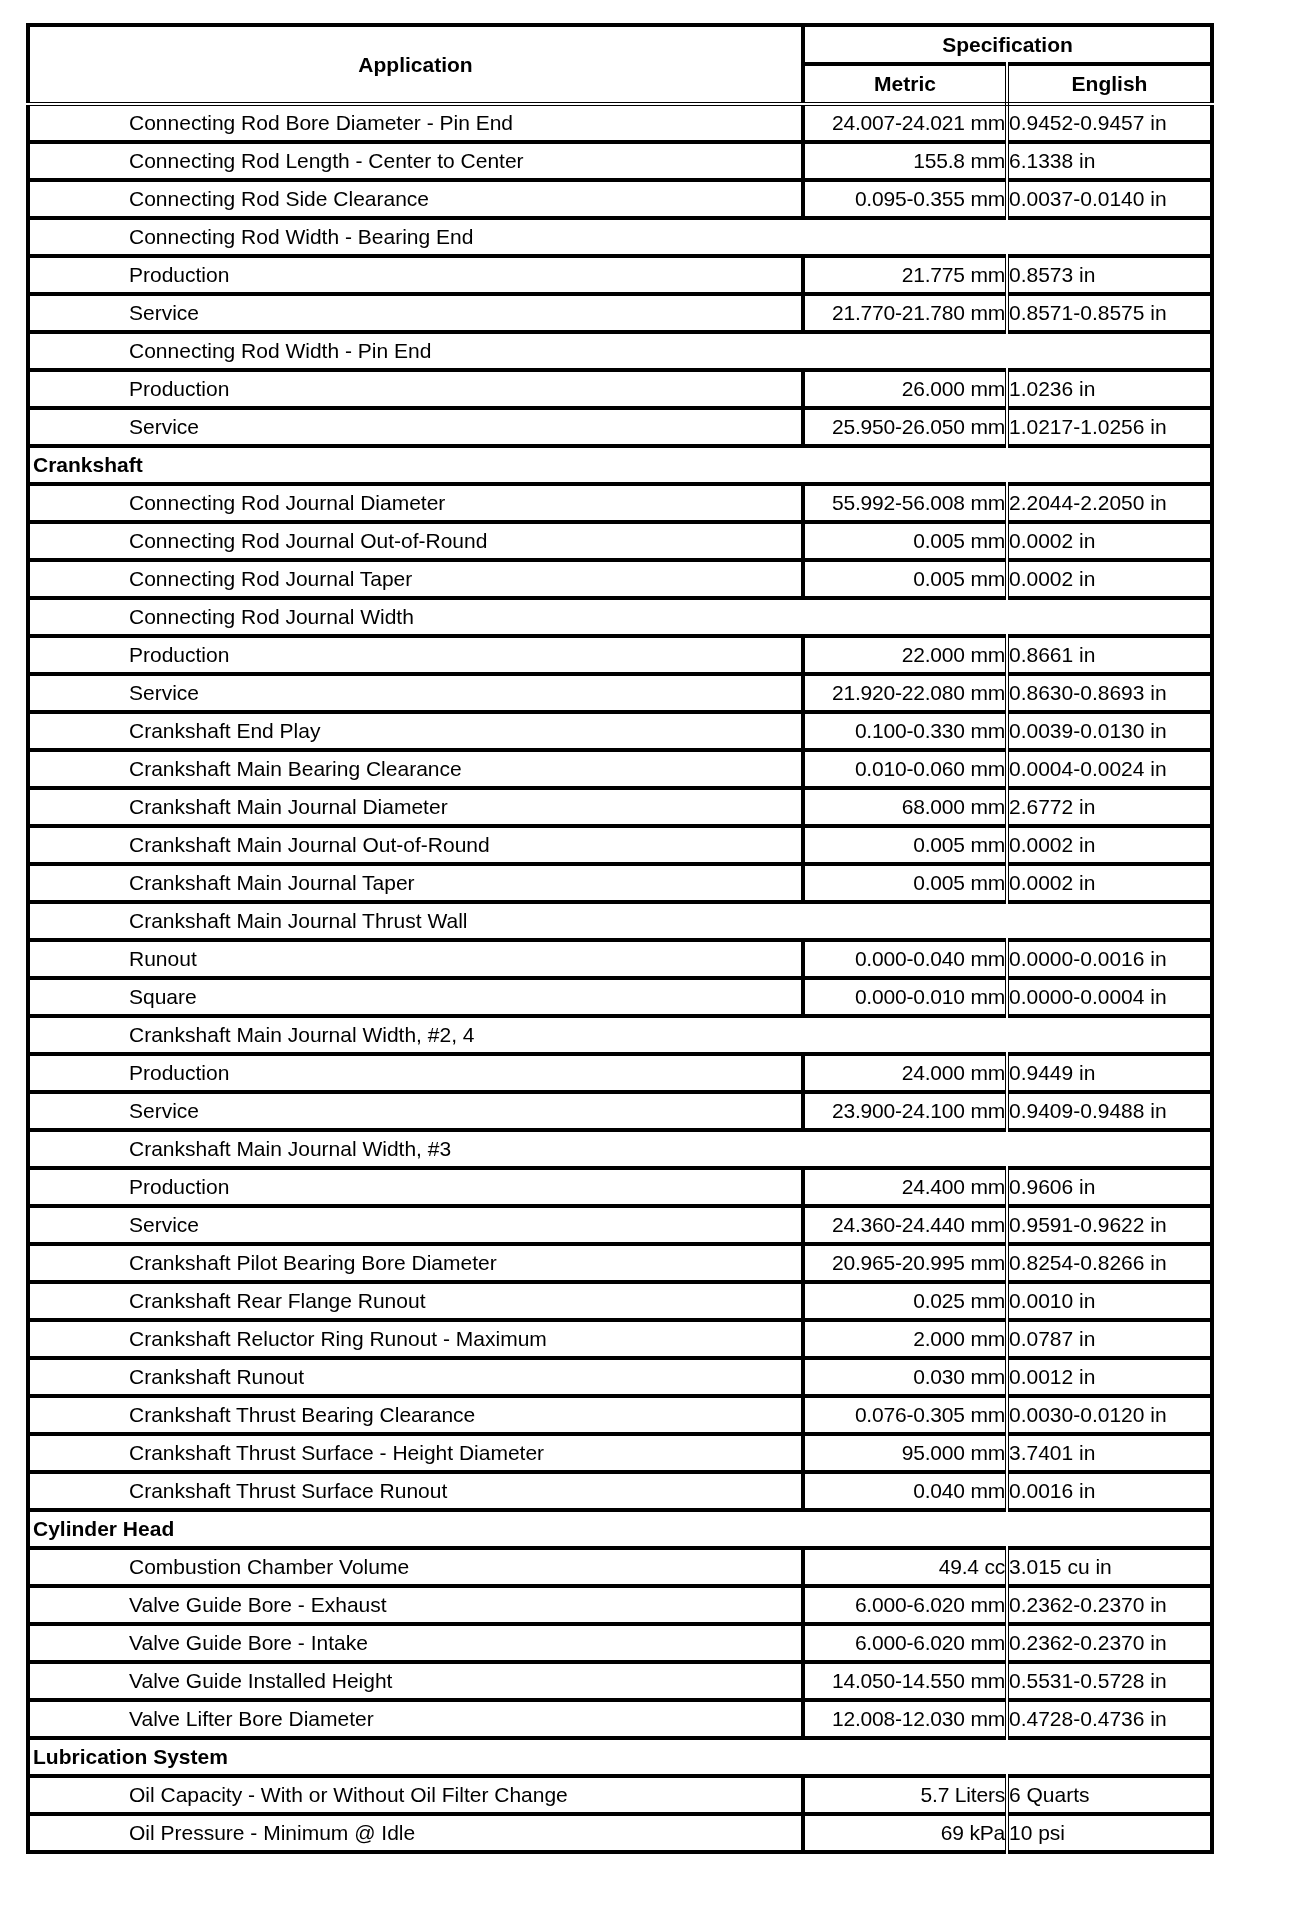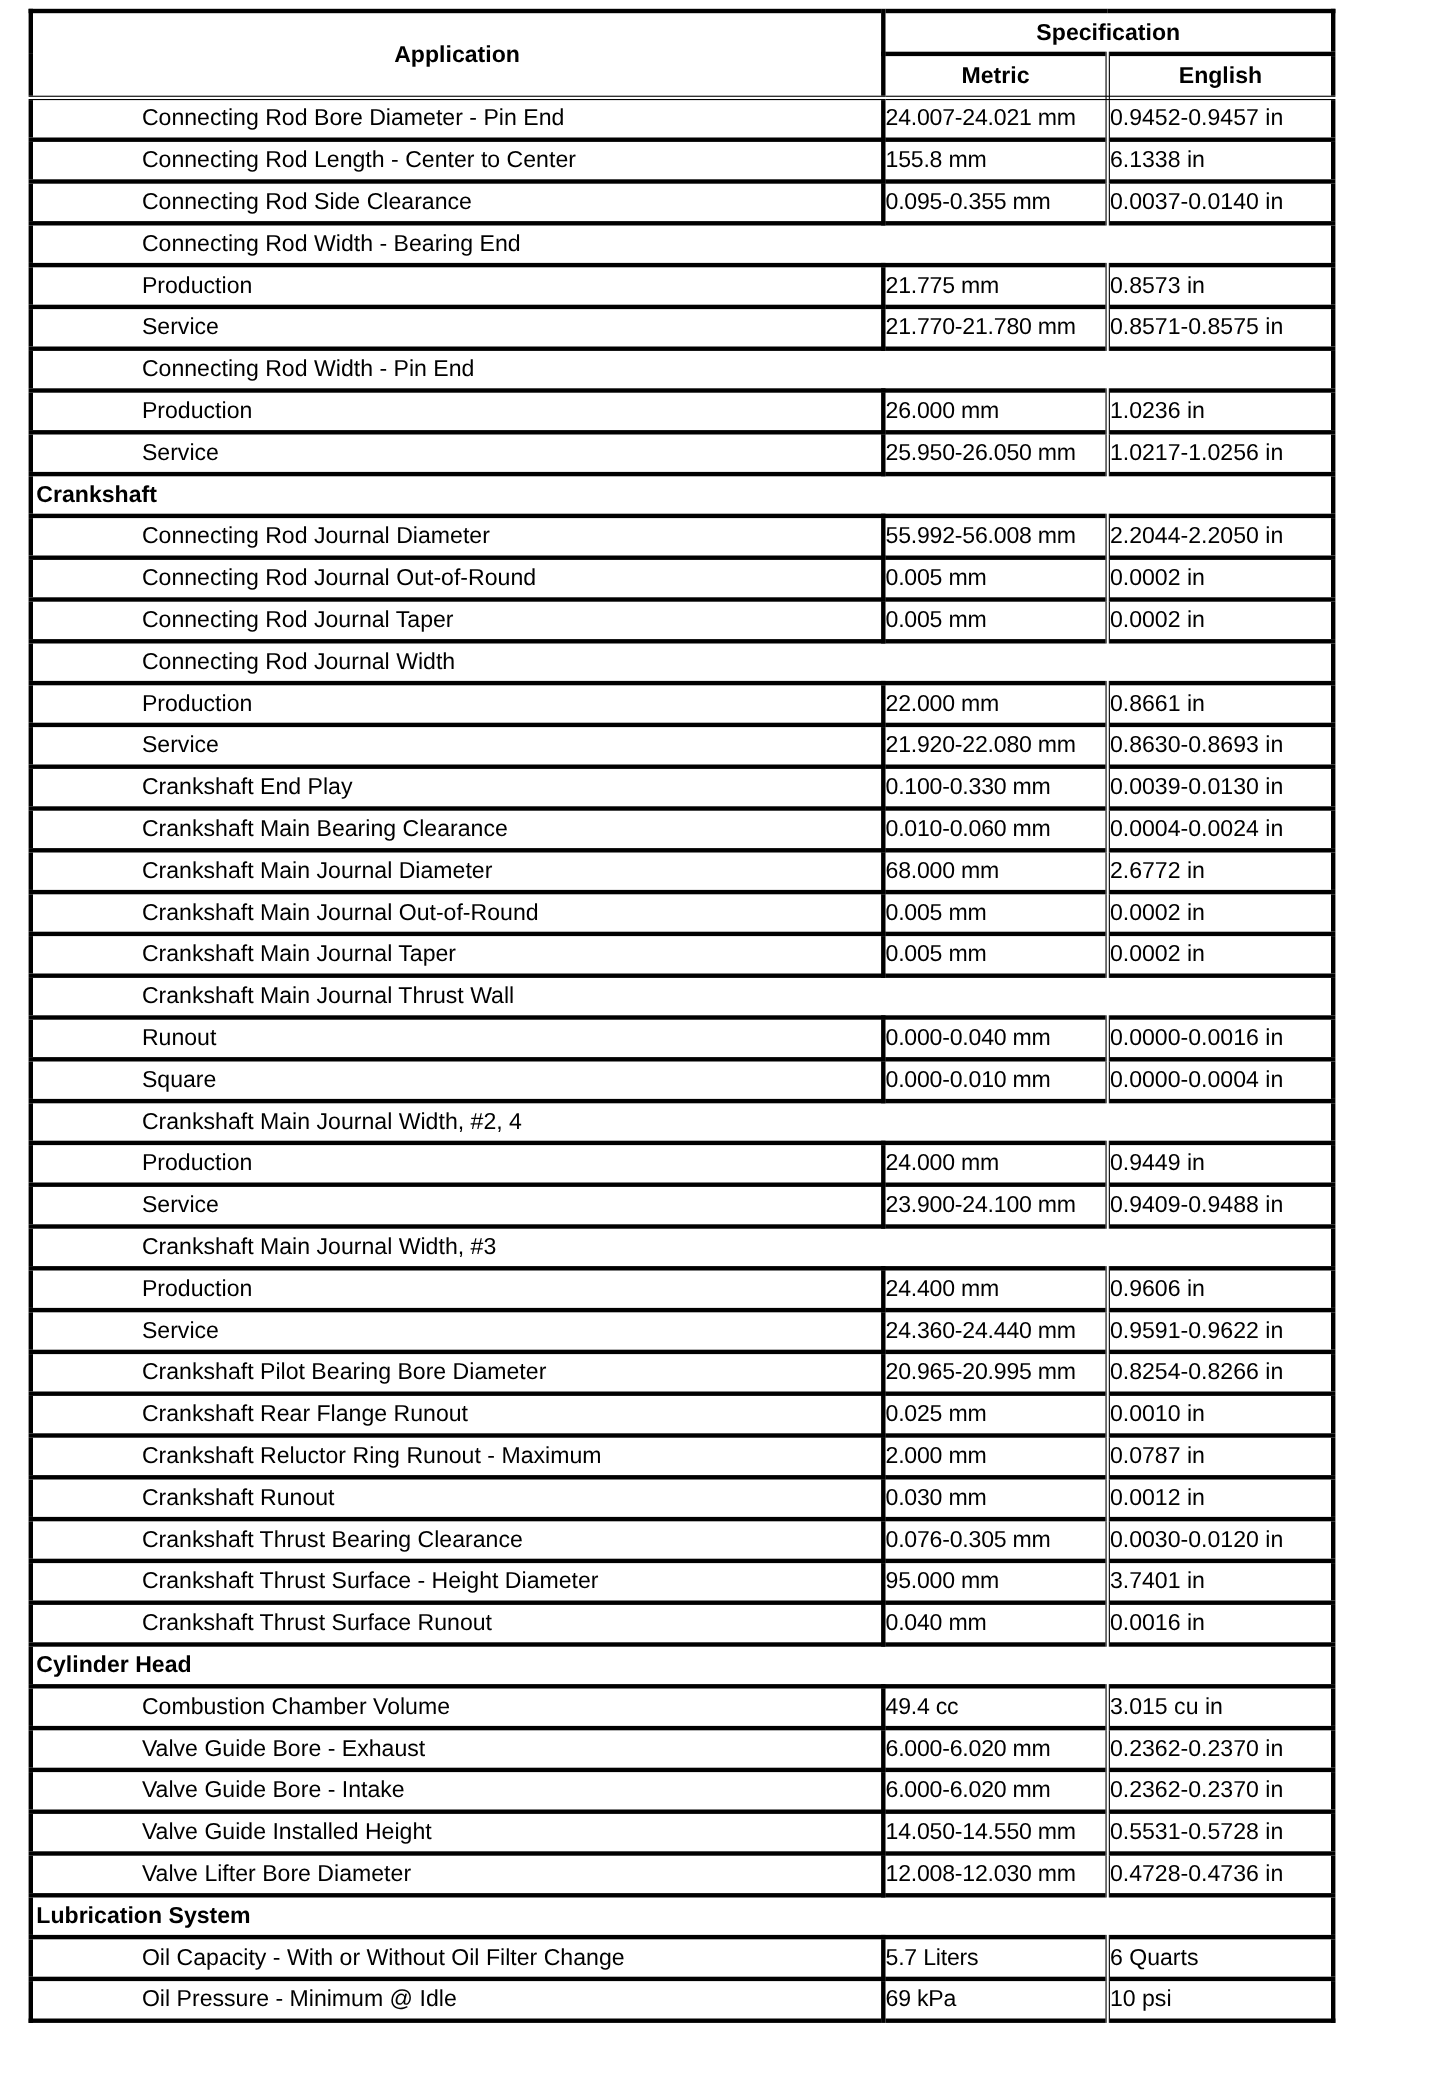--- a/index.html
+++ b/index.html
@@ -11,21 +11,21 @@
       width: 1312px;
       height: 1908px;
       position: relative;
       font-family: "Liberation Sans", "DejaVu Sans", sans-serif;
       color: #000000;
       overflow: hidden;
     }
     #spec-table {
       position: absolute;
       left: 26px;
-      top: 8px;
+      top: 23px;
       width: 1184px;
       border-collapse: collapse;
       table-layout: fixed;
       border: 4px solid #000;
     }
     #spec-table col.c-app { width: 775px; }
     #spec-table col.c-metric { width: 204px; }
     #spec-table col.c-english { width: 205px; }
     #spec-table th, #spec-table td {
       padding: 0;
@@ -65,21 +65,21 @@
     }
     #spec-table tbody tr:last-child td {
       border-bottom: none;
     }
     #spec-table tbody td.app {
       padding-left: 99px;
       text-align: left;
       border-right: 4px solid #000;
     }
     #spec-table tbody td.metric {
-      text-align: left;
+      text-align: right;
       border-right: 4px double #000;
       letter-spacing: -0.2px;
     }
     #spec-table tbody td.english {
       text-align: left;
     }
     #spec-table tbody tr.section td.app {
       padding-left: 3px;
       border-right: none;
       font-weight: bold;

